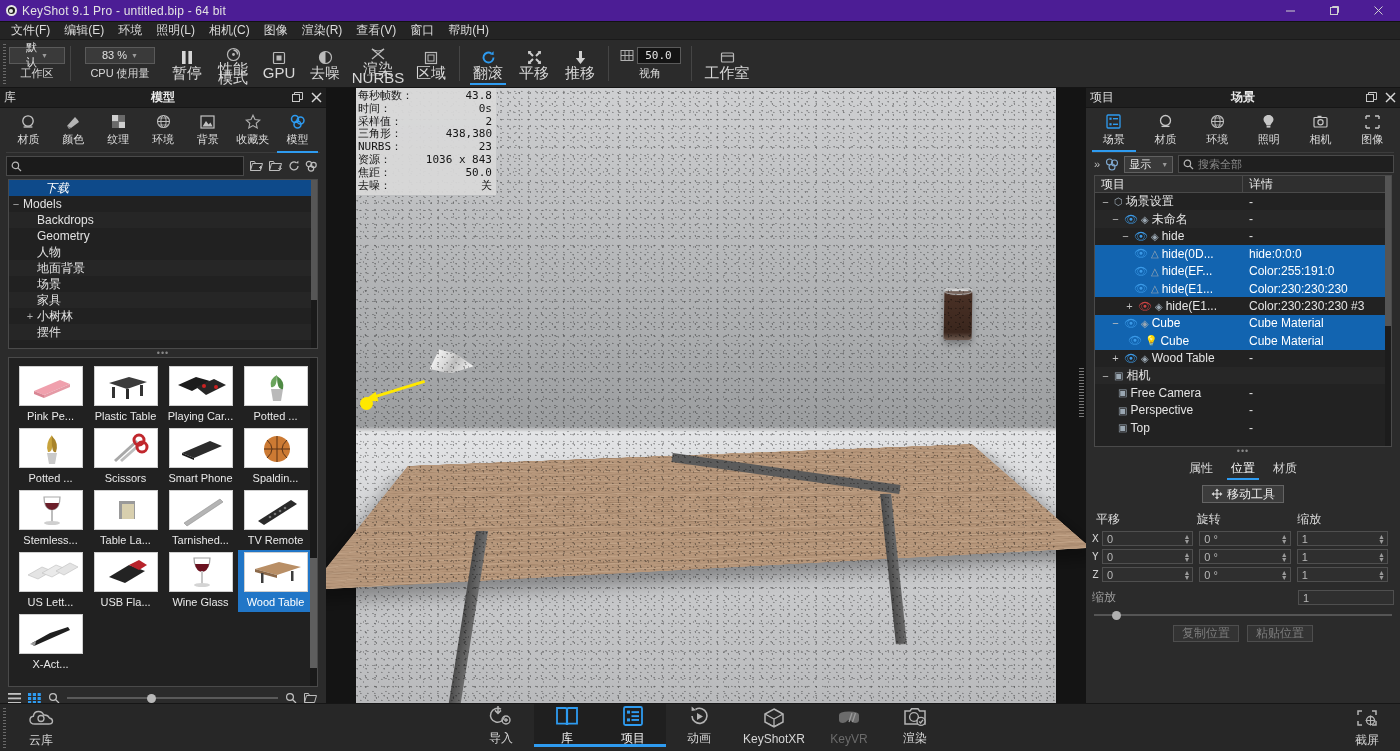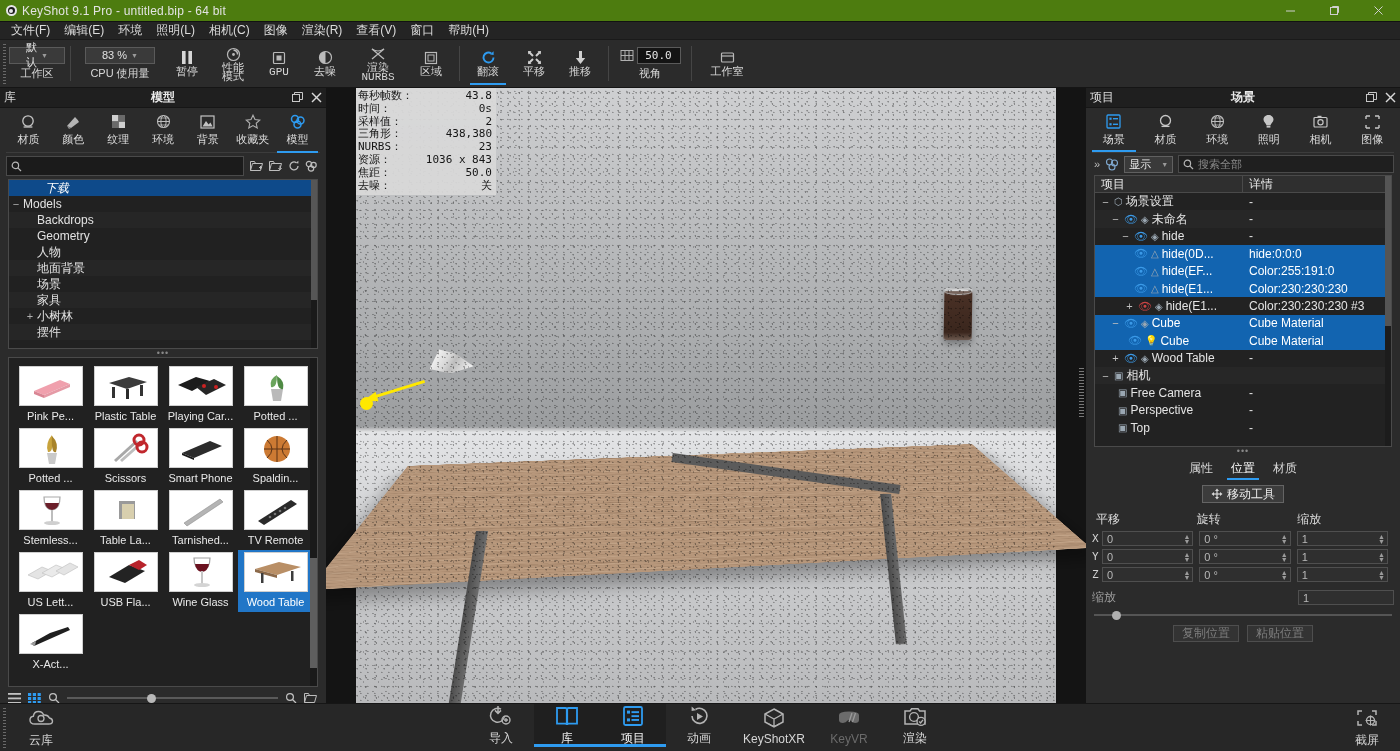--- a/index.html
+++ b/index.html
@@ -9,21 +9,21 @@
     font-family: "Liberation Sans", sans-serif;
     color: #d4d4d4;
     overflow: hidden;
     -webkit-font-smoothing: antialiased;
   }
   #app { position: relative; width: 1400px; height: 751px; }
 
   
   .titlebar {
     position: absolute; top:0; left:0; width:1400px; height:22px;
-    background:#4d7c0f; display:flex; align-items:center;
+    background:#4c1d95; display:flex; align-items:center;
     border-bottom:1px solid #121212;
   }
   .tb-logo { width:22px; height:22px; display:flex; align-items:center; justify-content:center; }
   .tb-logo .ring { width:11px; height:11px; border-radius:50%; background:#1b1b1b; border:2px solid #e6e6e6; display:flex; align-items:center; justify-content:center;}
   .tb-logo .ring i { width:4px; height:4px; border-radius:50%; background:#e6e6e6; display:block;}
   .tb-title { font-size:12px; color:#e3e3e3; letter-spacing:.2px; }
   .tb-controls { margin-left:auto; display:flex; height:22px; }
   .tb-btn { width:44px; height:22px; display:flex; align-items:center; justify-content:center; color:#cfcfcf; font-size:12px; }
 
   
@@ -41,21 +41,21 @@
     border-bottom:1px solid #151515;
   }
   .tb-grip { width:9px; display:flex; align-items:center; justify-content:center; }
   .tb-grip .dots { width:3px; height:40px; background-image:repeating-linear-gradient(to bottom,#6a6a6a 0 1px,transparent 1px 3px); }
   .tsep { width:1px; background:#454545; margin:6px 5px; }
   .titem {
     width:46px; display:flex; flex-direction:column; align-items:center; justify-content:center;
     gap:1px; cursor:default; position:relative;
   }
   .titem .glyph { height:17px; display:flex; align-items:center; justify-content:center; color:#cfcfcf; }
-  .titem .lbl { font-size:11px; color:#d8d8d8; line-height:11px; text-align:center; white-space:nowrap;font-family:Liberation Mono, monospace;}
+  .titem .lbl { font-size:15px; color:#d8d8d8; line-height:11px; text-align:center; white-space:nowrap;}
   .titem.active .glyph { color:#2e9bf0; }
   .titem.active::after { content:''; position:absolute; left:5px; right:5px; bottom:2px; height:2px; background:#2e9bf0; }
   .titem.wide { width:60px; }
   .combo {
     height:17px; min-width:46px; background:#3a3a3a; border:1px solid #5a5a5a;
     display:flex; align-items:center; justify-content:space-between; padding:0 16px;
     font-size:11px; color:#e0e0e0;
   }
   .combo .car { font-size:7px; color:#9a9a9a; margin-left:4px;}
   .numbox { height:17px; min-width:44px; background:#141414; border:1px solid #5a5a5a;

